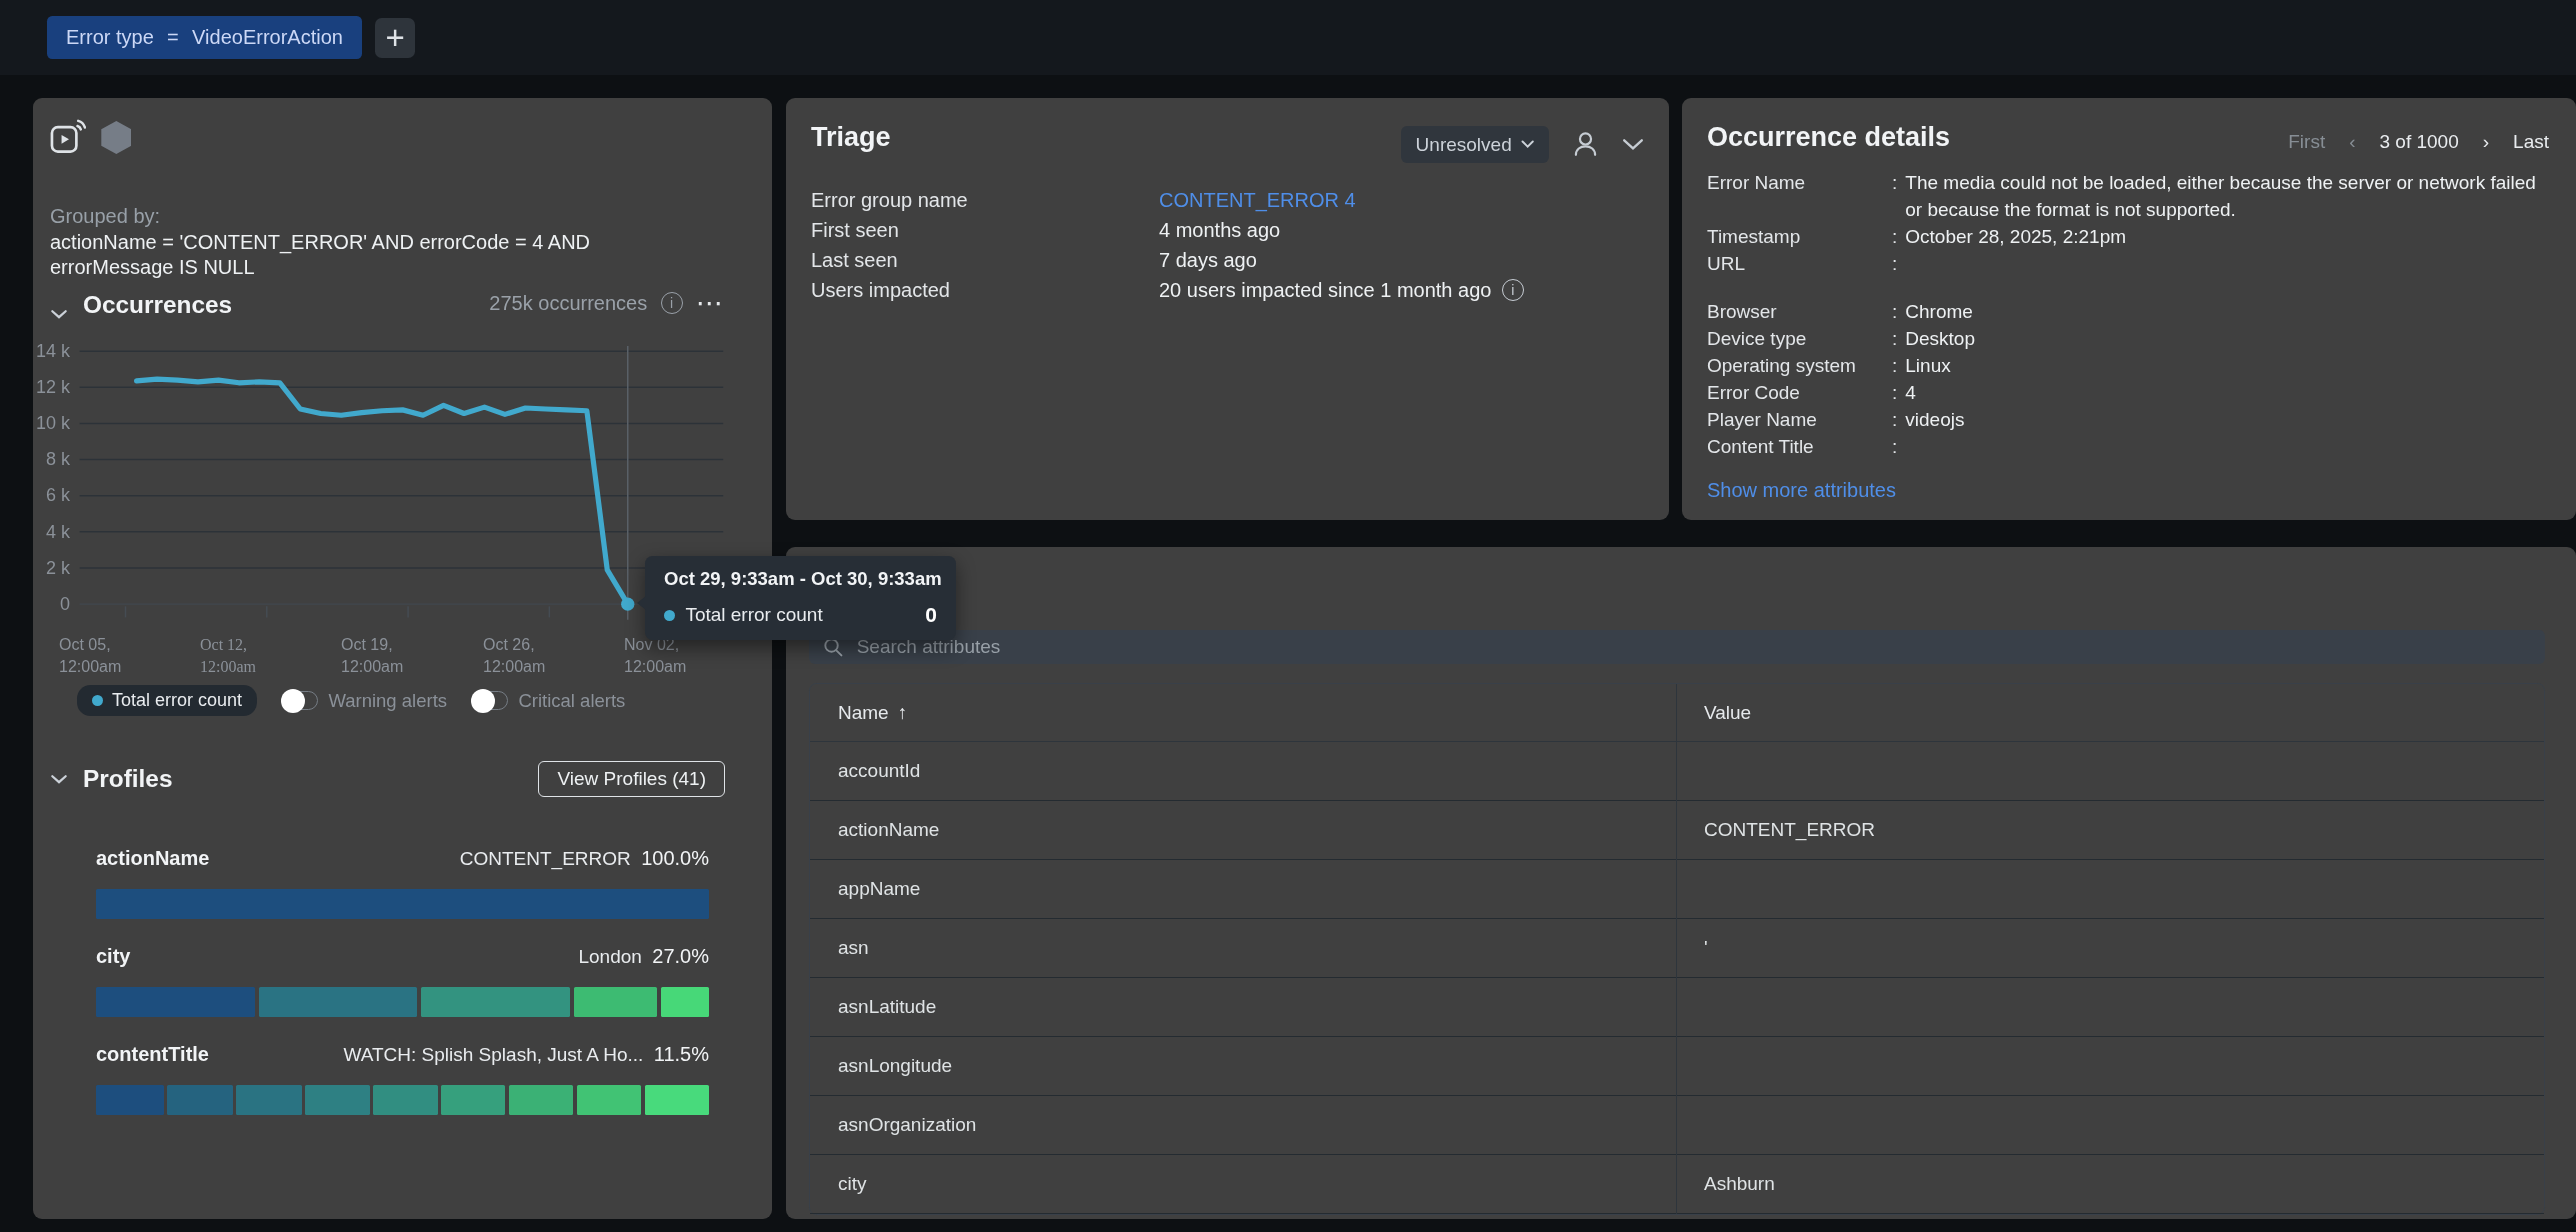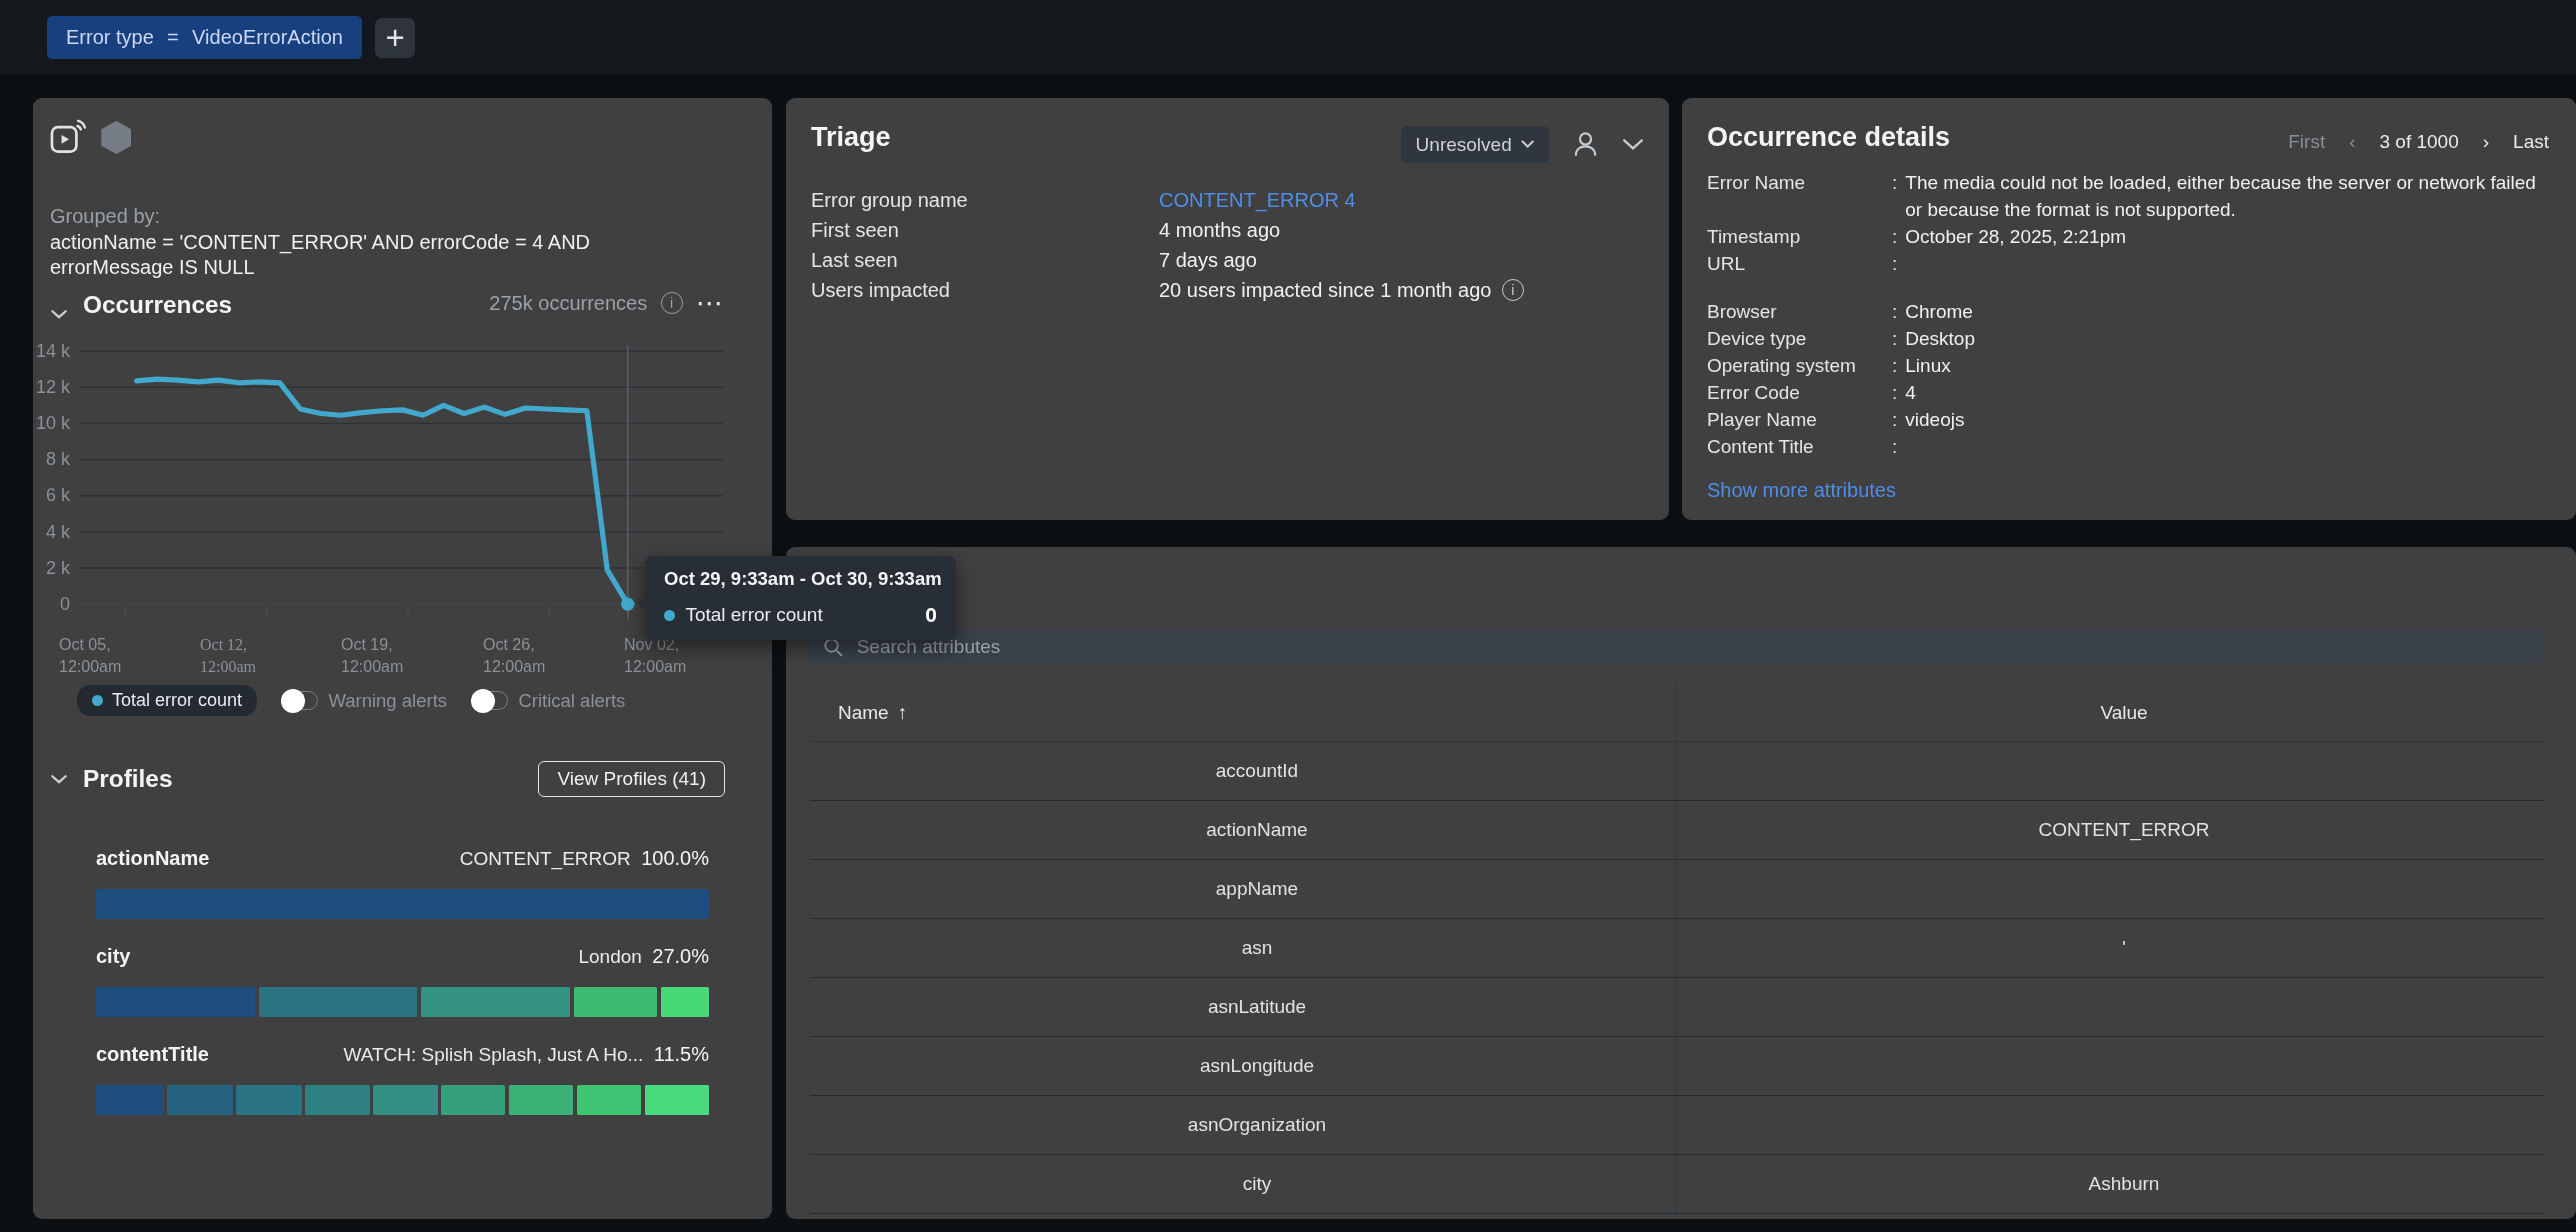--- a/index.html
+++ b/index.html
@@ -398,21 +398,21 @@
 <div class="panel" id="attributes-panel">
   <div class="searchbar">
     <span>
       <svg class="icon" width="22" height="22" viewBox="0 0 30 30">
         <circle cx="13" cy="13" r="8.5" stroke="#98a0a8" stroke-width="2.6" fill="none"></circle>
         <path d="M19.5 19.5L26.5 26.5" stroke="#98a0a8" stroke-width="2.6" stroke-linecap="round"></path>
       </svg>
     </span>
     <input type="text" placeholder="Search attributes" style="">
   </div>
-  <div class="attr-table" style="position:absolute;text-align:center;">
+  <div class="attr-table" style="position:absolute;">
     <div class="col-divider"></div>
     <div class="thead">
       <div class="th-name">
         <span>Name</span>
         <span>↑</span>
       </div>
       <div class="th-value">Value</div>
     </div>
     <div id="attr-rows">
         <div class="trow2">

